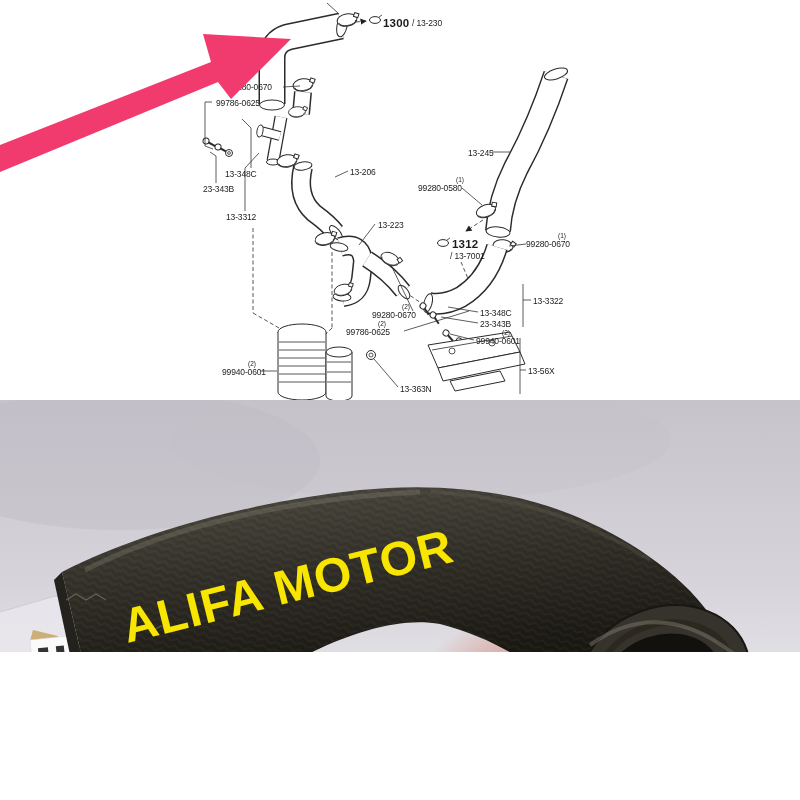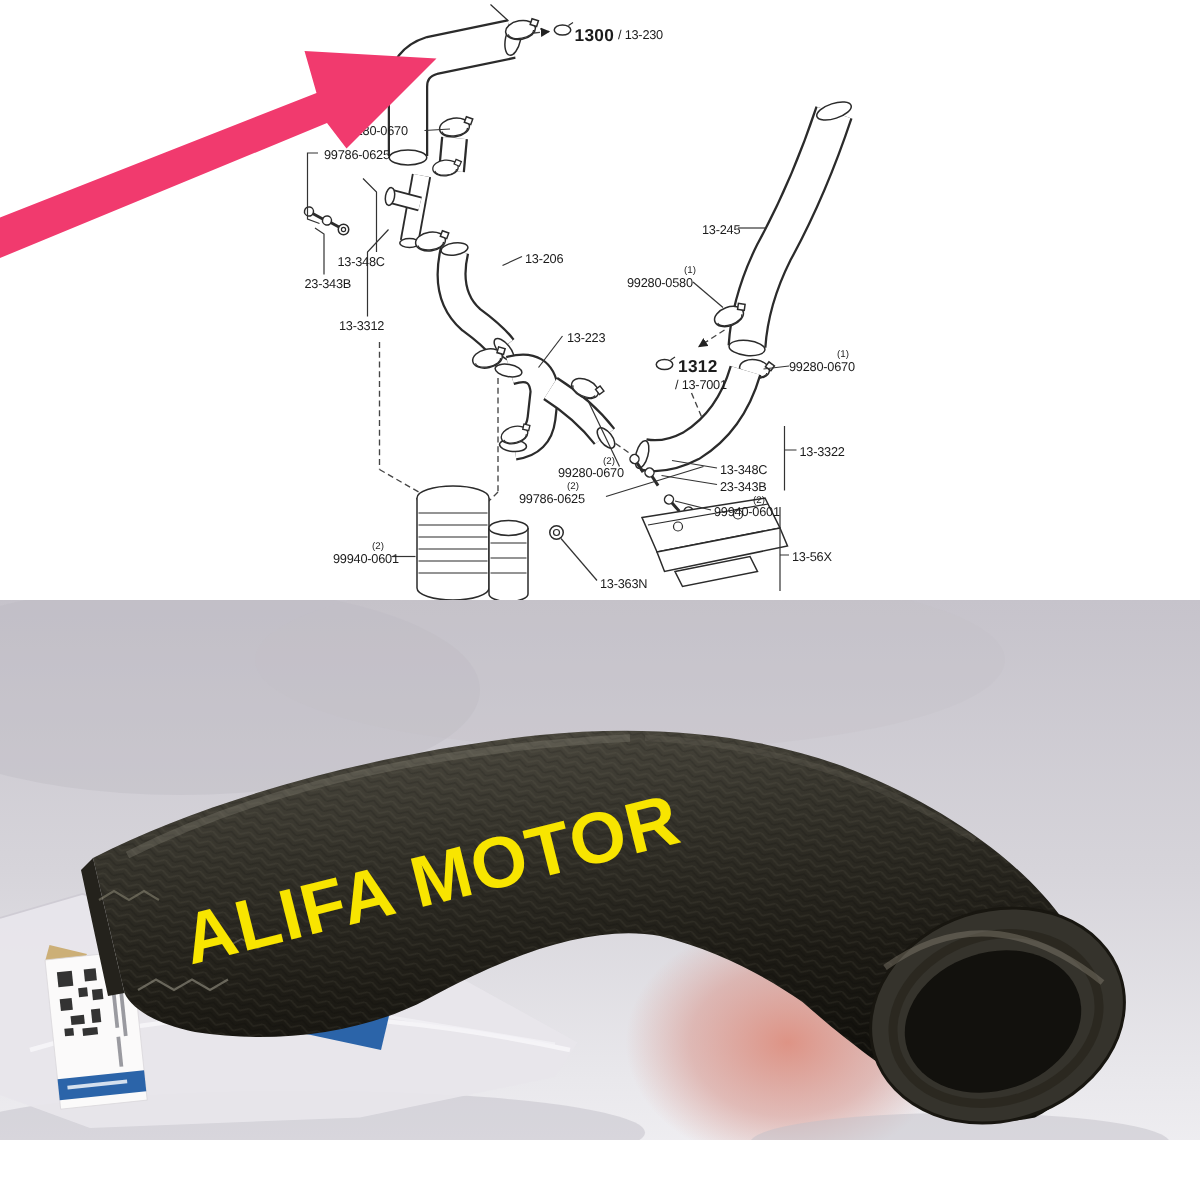--- a/index.html
+++ b/index.html
@@ -1,17 +1,17 @@
 <!DOCTYPE html>
 <html><head>
 <meta charset="utf-8">
 <style>
   html,body{margin:0;padding:0;background:#ffffff;}
   body{width:800px;height:800px;font-family:"Liberation Sans",sans-serif;}
-  .stage{position:relative;width:800px;height:760px;overflow:hidden;background:#fff;}
+  .stage{position:relative;width:800px;height:652px;overflow:hidden;background:#fff;}
   svg{display:block;}
   .diagram-svg{position:absolute;top:0;left:0;}
   .photo-svg{position:absolute;top:400px;left:0;}
   .lbl{font-size:8.5px;fill:#1c1c1c;letter-spacing:-0.15px;}
   .qty{font-size:6.5px;fill:#1c1c1c;}
   .big{font-size:11.5px;fill:#1c1c1c;font-weight:bold;letter-spacing:0.2px;}
   .ldr{stroke:#333;stroke-width:0.8;fill:none;}
   .dsh{stroke:#444;stroke-width:0.9;fill:none;stroke-dasharray:4 2.5;}
   .tube-out{stroke:#2b2b2b;fill:none;stroke-linecap:butt;stroke-linejoin:round;}
   .tube-in{stroke:#ffffff;fill:none;stroke-linecap:butt;stroke-linejoin:round;}

